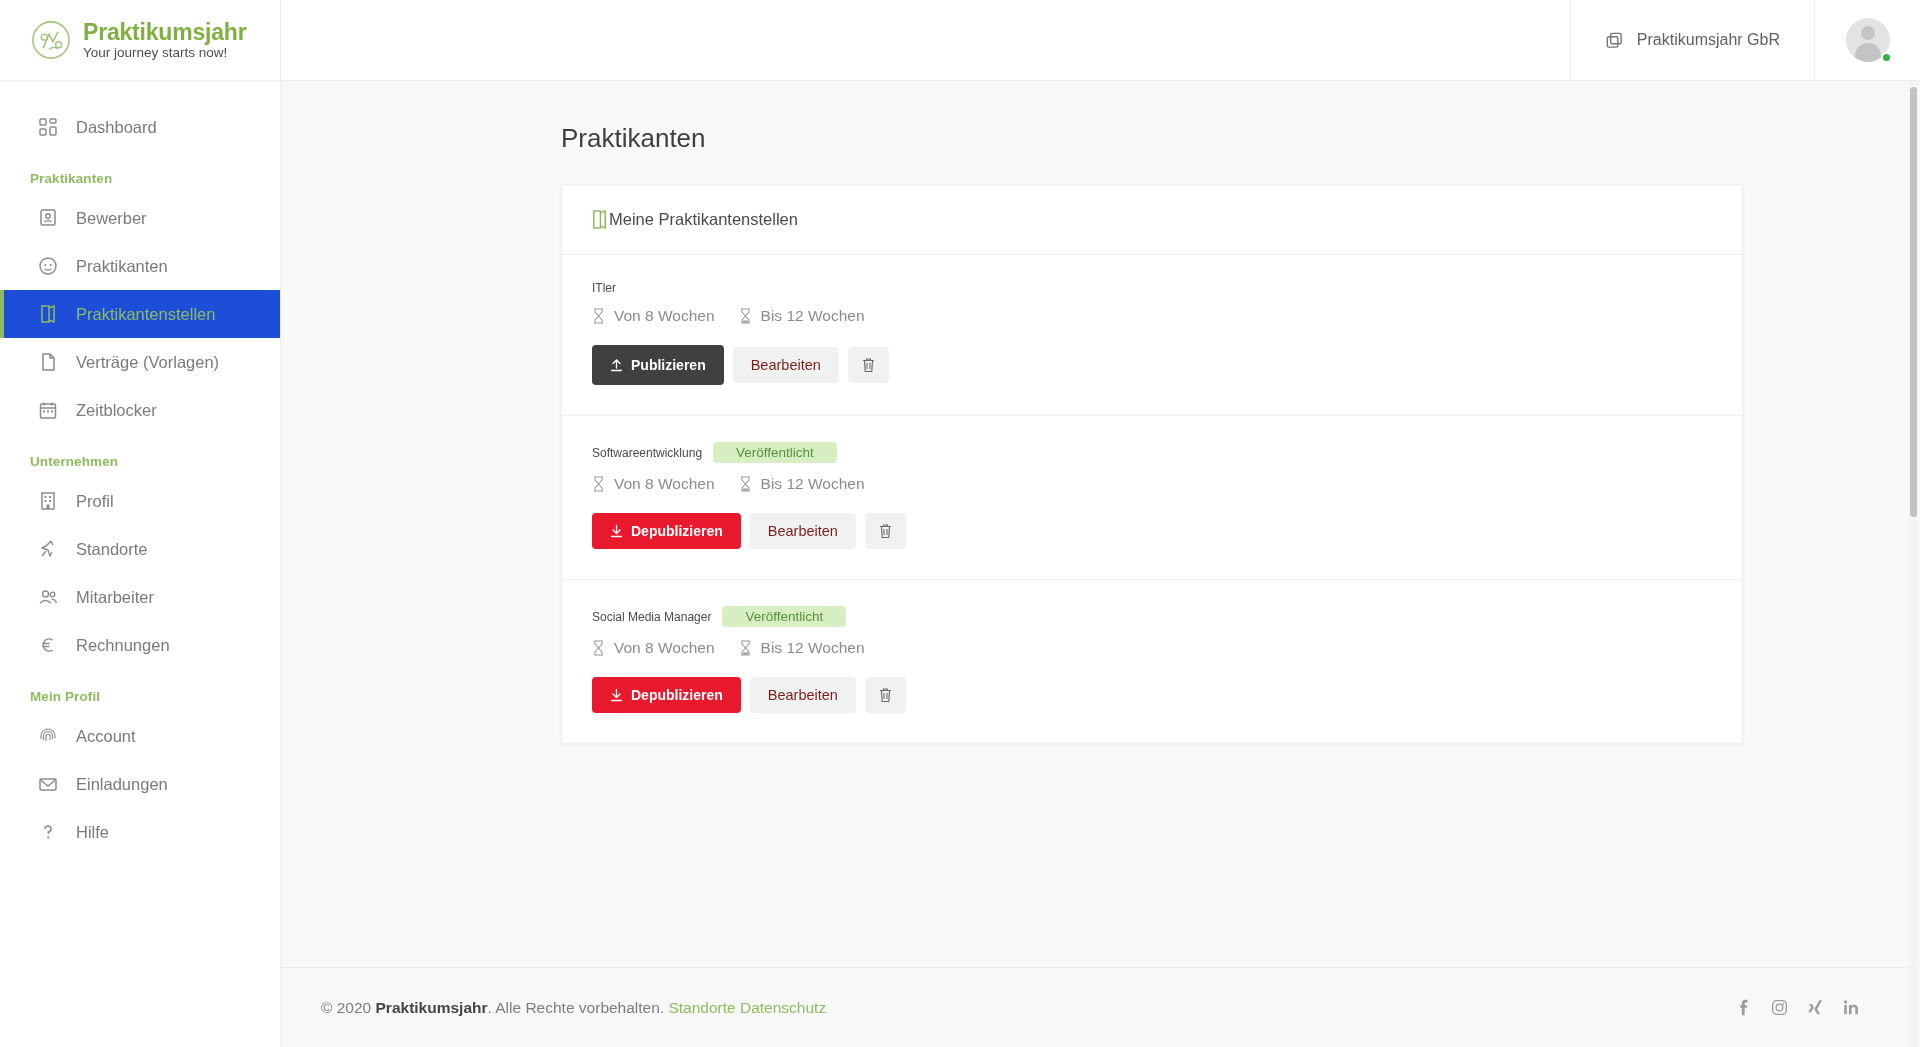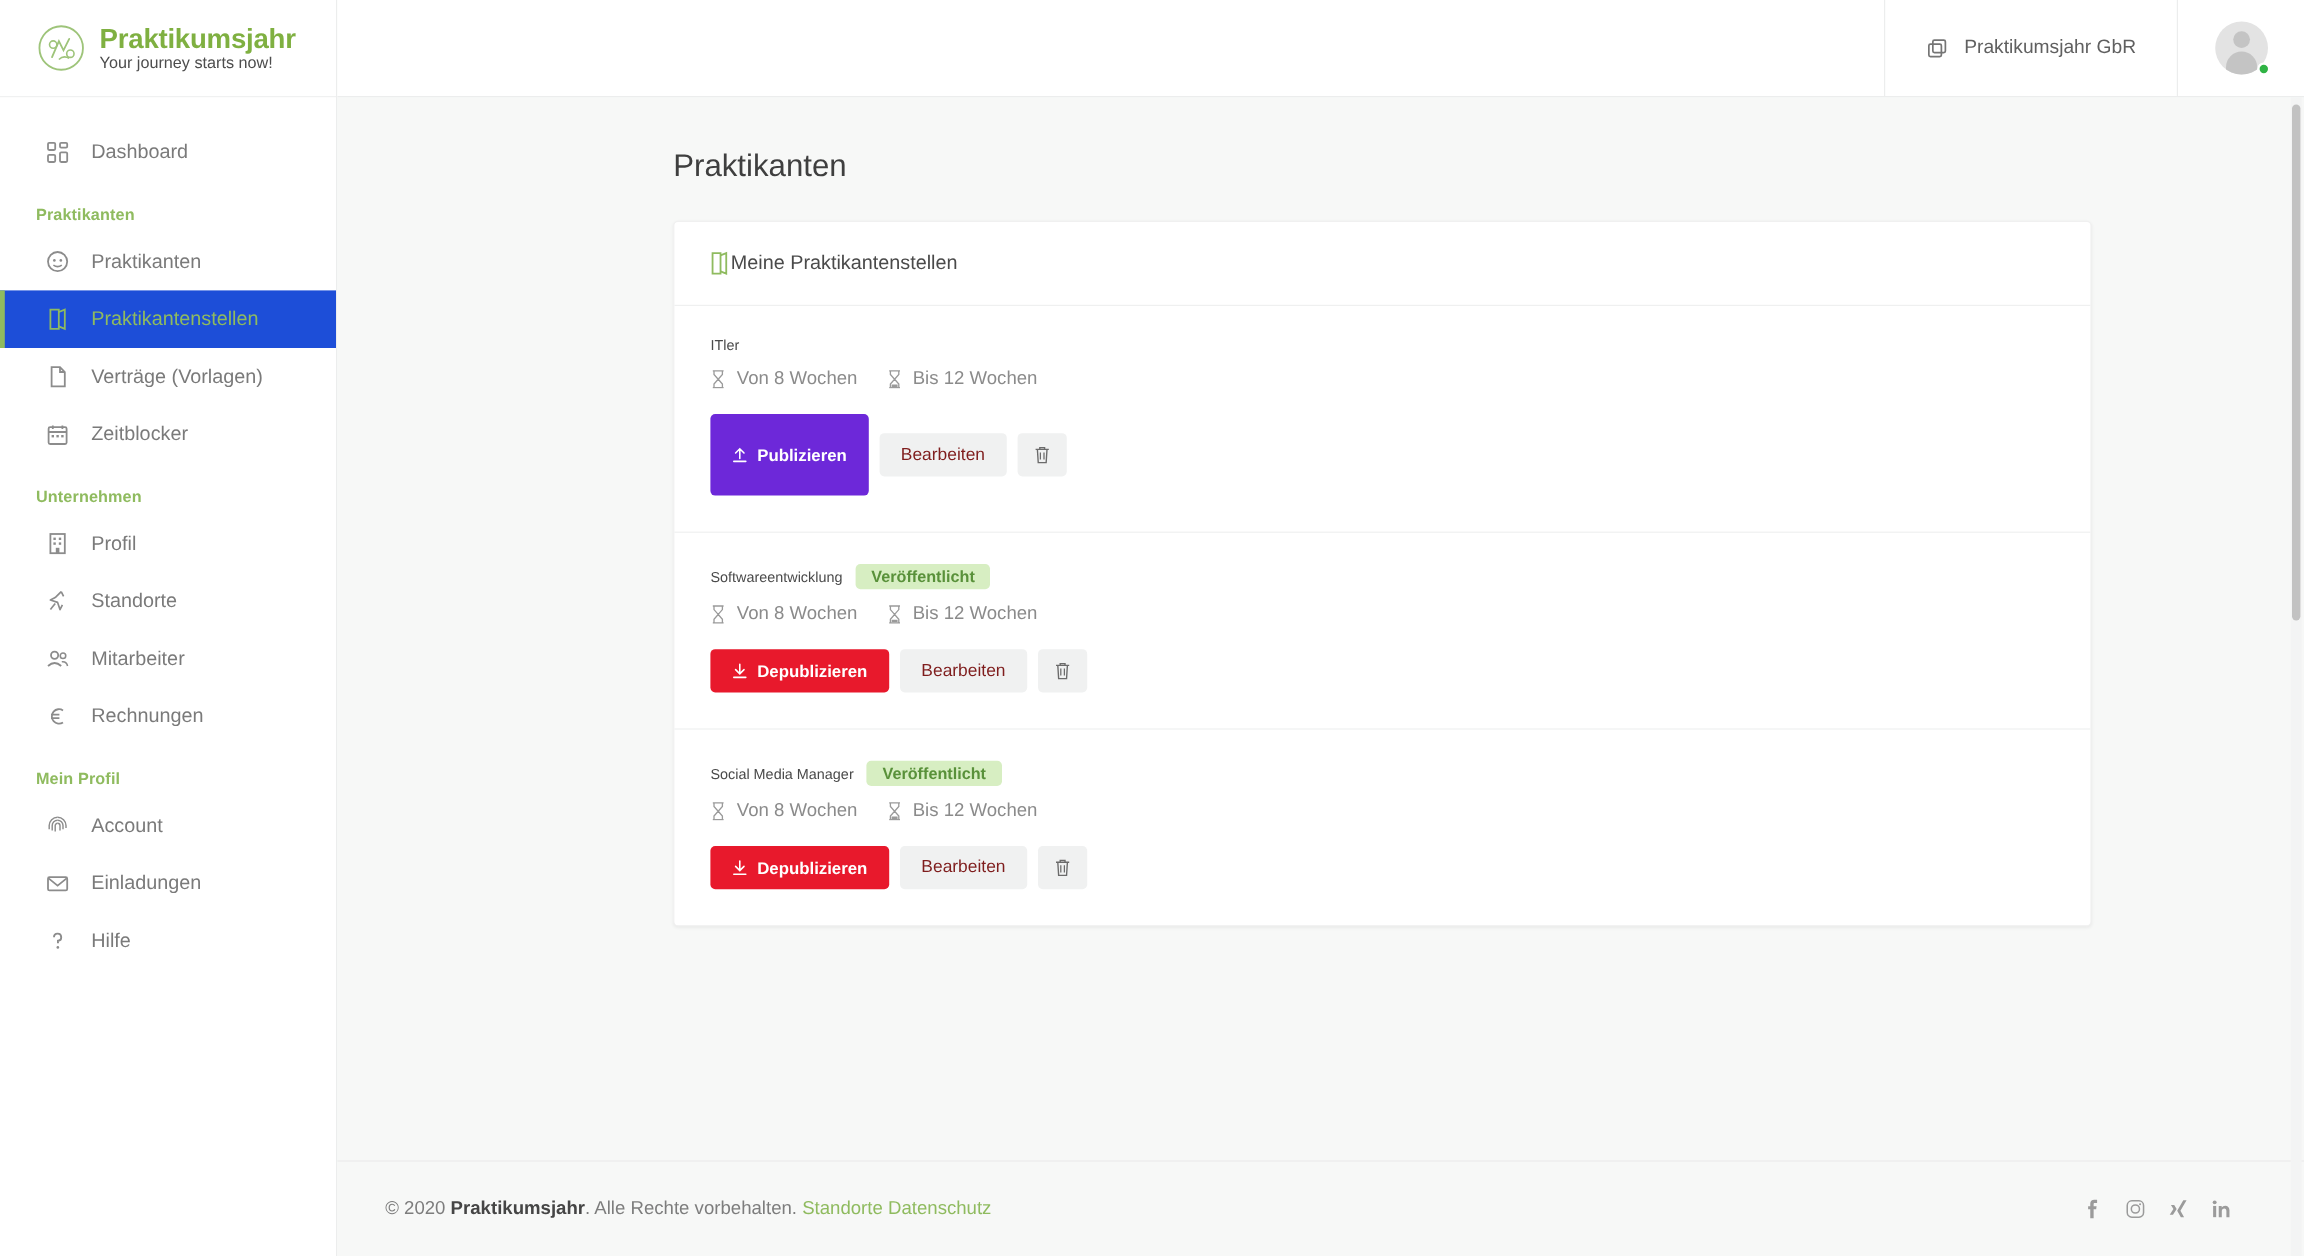--- a/index.html
+++ b/index.html
@@ -110,35 +110,35 @@
     color: #4a4a4a; font-size: 16.5px;
   }
   .card-head .door { width: 19px; height: 21px; color: #8fbb5f; flex: none; }
 
   .job-row { padding: 26px 30px 30px 30px; border-bottom: 1px solid #eff0f0; }
   .job-row:last-child { border-bottom: none; }
   .job-title-line { display: flex; align-items: center; gap: 11px; }
   .job-title { font-size: 12px; color: #4a4a4a; }
   .badge {
     background: #d7eec2; color: #59913a; font-size: 13.5px;
-    padding: 3px 13px; border-radius: 4px; white-space: nowrap; font-weight: bold;
+    padding: 3px 23px; border-radius: 4px; white-space: nowrap;
   }
   .meta { display: flex; align-items: center; gap: 24px; margin-top: 12px; }
   .meta-item { display: flex; align-items: center; gap: 9px; color: #8b8b8b; font-size: 15.5px; }
   .meta-item .hg { width: 13px; height: 16px; color: #9a9a9a; flex: none; }
 
   .actions { display: flex; align-items: center; gap: 9px; margin-top: 20px; }
   .btn {
     border: none; border-radius: 4px; cursor: pointer;
     font-family: "Liberation Sans", sans-serif;
     display: inline-flex; align-items: center; gap: 8px;
   }
   .btn-pub {
-    background: #6d28d9; color: #fff; font-size: 14px; font-weight: bold;
-    padding: 26px 18px;
+    background: #404040; color: #fff; font-size: 14px; font-weight: bold;
+    padding: 12px 18px;
   }
   .btn-depub {
     background: #e8192c; color: #fff; font-size: 14px; font-weight: bold;
     padding: 10px 18px;
   }
   .btn-edit {
     background: #f0f1f1; color: #7f1d1d; font-size: 14.5px;
     padding: 10px 18px;
   }
   .btn-del {
@@ -204,20 +204,28 @@
           <rect x="2" y="2" width="6" height="6" rx="1" fill="none" stroke="currentColor" stroke-width="1.5"></rect>
           <rect x="12" y="2" width="6" height="4" rx="1" fill="none" stroke="currentColor" stroke-width="1.5"></rect>
           <rect x="2" y="12" width="6" height="6" rx="1" fill="none" stroke="currentColor" stroke-width="1.5"></rect>
           <rect x="12" y="10" width="6" height="8" rx="1" fill="none" stroke="currentColor" stroke-width="1.5"></rect>
         </svg>
         <span>Dashboard</span>
       </a>
 
       <div class="nav-section">Praktikanten</div>
 
+      <a class="nav-item">
+        <svg class="ico" viewBox="0 0 20 20">
+          <rect x="3" y="2" width="14" height="15" rx="1.5" fill="none" stroke="currentColor" stroke-width="1.5"></rect>
+          <circle cx="10" cy="8" r="2.2" fill="none" stroke="currentColor" stroke-width="1.4"></circle>
+          <path d="M6.5 14 q3.5 -3 7 0" fill="none" stroke="currentColor" stroke-width="1.4"></path>
+        </svg>
+        <span>Bewerber</span>
+      </a>
 
       <a class="nav-item">
         <svg class="ico" viewBox="0 0 20 20">
           <circle cx="10" cy="10" r="8" fill="none" stroke="currentColor" stroke-width="1.5"></circle>
           <circle cx="7.3" cy="9" r="1.1" fill="currentColor"></circle>
           <circle cx="12.7" cy="9" r="1.1" fill="currentColor"></circle>
           <path d="M6.5 13 q3.5 2.4 7 0" fill="none" stroke="currentColor" stroke-width="1.3"></path>
         </svg>
         <span>Praktikanten</span>
       </a>

